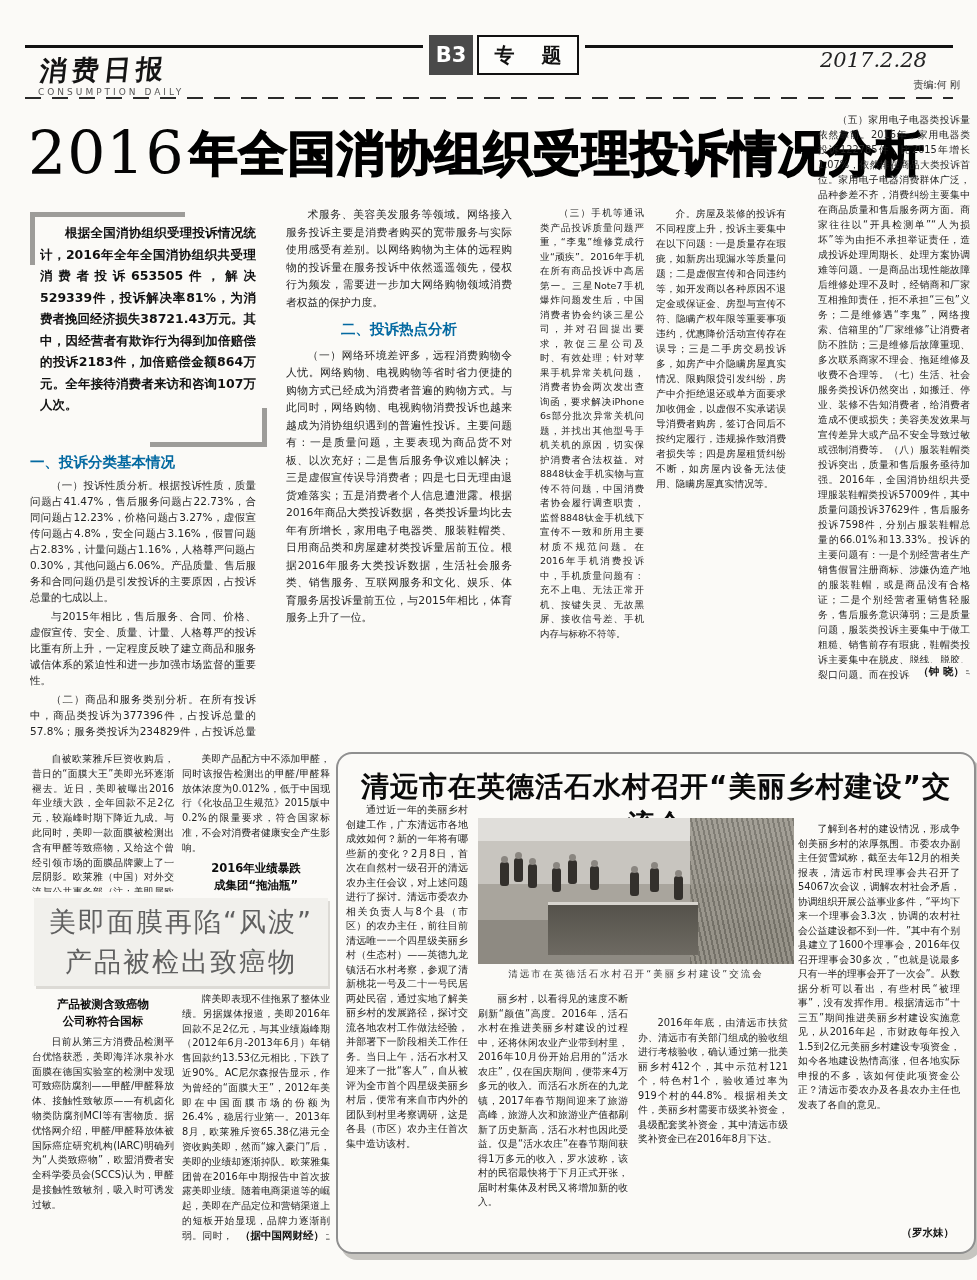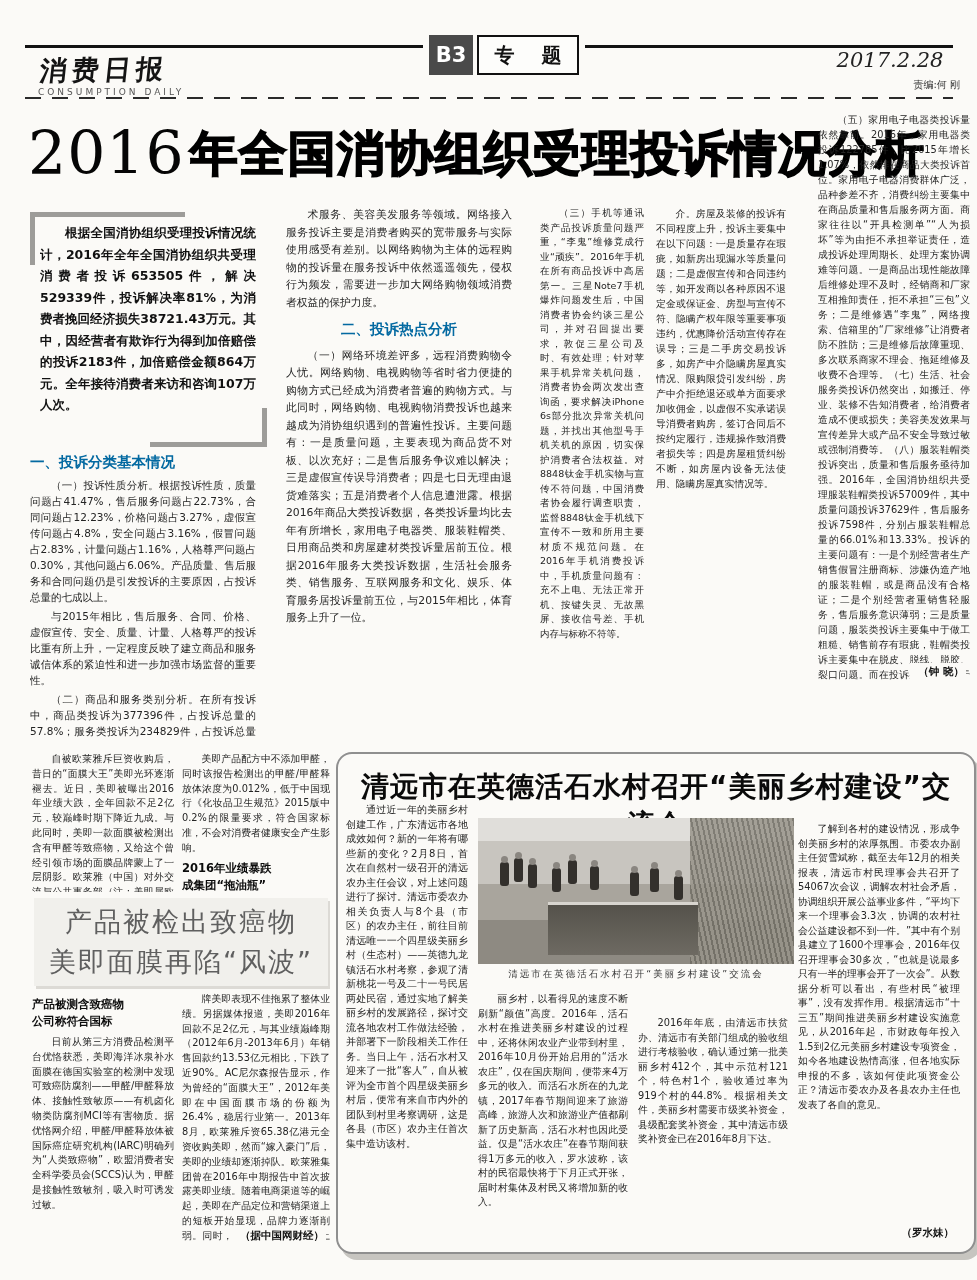--- a/index.html
+++ b/index.html
@@ -11,21 +11,21 @@
         letter-spacing:5px;transform:skewX(-7deg) rotate(-1deg);color:#141414;}
   .logo-en{position:absolute;left:38px;top:87px;font-size:9px;letter-spacing:3px;color:#555;
            }
   .badge{position:absolute;left:423px;top:35px;display:flex;align-items:stretch;
          background:#fbfaf7;padding:0 6px;z-index:2;}
   .badge-no{width:44px;height:40px;background:#4a4a4a;color:#fff;font-size:21px;font-weight:bold;
             display:flex;align-items:center;justify-content:center;}
   .badge-sec{width:88px;height:36px;border:2px solid #111;margin-left:4px;background:#fdfdfb;
              color:#111;font-size:20px;font-weight:bold;letter-spacing:10px;
              display:flex;align-items:center;justify-content:center;padding-left:10px;}
-  .date{position:absolute;left:820px;top:48px;width:140px;text-align:center;
+  .date{position:absolute;left:820px;top:48px;width:140px;text-align:left;
         font-family:"DejaVu Serif",serif;font-style:italic;font-size:21px;color:#222;}
   .editor{position:absolute;left:830px;top:78px;width:130px;text-align:right;font-size:10px;color:#333;}
   .rule-dash{position:absolute;left:25px;top:97px;width:928px;height:2px;
              background:repeating-linear-gradient(90deg,#2a2a2a 0 16px,transparent 16px 27px);}
   
   .headline{position:absolute;left:28px;top:118px;width:782px;white-space:nowrap;}
   .headline .yr{font-family:"DejaVu Serif",serif;font-size:60px;font-weight:400;color:#050505;
                 letter-spacing:1px;vertical-align:-4px;}
   .headline .cn{font-size:48px;font-weight:900;color:#000;letter-spacing:1px;
                 -webkit-text-stroke:1.5px #000;}
@@ -47,21 +47,21 @@
   .byline{position:absolute;right:4px;bottom:0;background:#fbfaf7;padding:1px 2px 1px 8px;
           font-weight:bold;font-size:10.5px;color:#111;}
   
   .m-topA{left:32px;top:752px;width:142px;height:140px;font-size:9.8px;line-height:14.8px;}
   .m-topB{left:182px;top:752px;width:148px;height:140px;font-size:9.8px;line-height:14.8px;}
   .m-head{position:absolute;left:34px;top:898px;width:294px;height:88px;background:#f1f0ec;
           box-shadow:2px 3px 0 #dcdad5;display:flex;flex-direction:column;justify-content:center;
           text-align:center;color:#5f5f5f;font-size:27px;line-height:40px;letter-spacing:2px;}
   .m-botA{left:32px;top:992px;width:142px;height:252px;font-size:9.8px;line-height:14.8px;}
   .m-botB{left:182px;top:992px;width:148px;height:252px;font-size:9.8px;line-height:14.8px;}
-  .sub-h{font-weight:bold;font-size:11.5px;line-height:17px;color:#0c0c0c;
+  .sub-h{font-weight:bold;text-align:center;font-size:11.5px;line-height:17px;color:#0c0c0c;
          margin:4px 0 5px;text-indent:0;}
   
   .q-box{position:absolute;left:336px;top:752px;width:636px;height:498px;background:#fbfaf7;
          border:2px solid #8f8f8f;border-radius:16px;box-shadow:5px 6px 0 #c7c5c0;}
   .q-head{position:absolute;left:10px;top:14px;width:616px;text-align:center;font-size:28px;
           font-weight:700;color:#0a0a0a;letter-spacing:1px;}
   .q-a{left:346px;top:803px;width:122px;height:416px;font-size:10px;line-height:14.5px;}
   .q-b{left:478px;top:992px;width:150px;height:246px;font-size:9.8px;line-height:14.5px;}
   .q-c{left:638px;top:992px;width:150px;height:246px;font-size:9.8px;line-height:14.5px;margin-top:24px;}
   .q-d{left:798px;top:822px;width:162px;height:418px;font-size:9.8px;line-height:14.5px;}
@@ -132,22 +132,22 @@
   </div>
   <div class="col m-topB">
     <p>美即产品配方中不添加甲醛，同时该报告检测出的甲醛/甲醛释放体浓度为0.012%，低于中国现行《化妆品卫生规范》2015版中0.2%的限量要求，符合国家标准，不会对消费者健康安全产生影响。</p>
     <div class="sub-h">
       <div>2016年业绩暴跌</div>
       <div>成集团“拖油瓶”</div>
     </div>
 
   </div>
   <div class="m-head">
+    <div>美即面膜再陷“风波”</div>
     <div>产品被检出致癌物</div>
-    <div>美即面膜再陷“风波”</div>
   </div>
   <div class="col m-botA">
     <div class="sub-h">
       <div>产品被测含致癌物</div>
       <div>公司称符合国标</div>
     </div>
     <p>日前从第三方消费品检测平台优恪获悉，美即海洋冰泉补水面膜在德国实验室的检测中发现可致癌防腐剂——甲醛/甲醛释放体、接触性致敏原——有机卤化物类防腐剂MCI等有害物质。据优恪网介绍，甲醛/甲醛释放体被国际癌症研究机构(IARC)明确列为“人类致癌物”，欧盟消费者安全科学委员会(SCCS)认为，甲醛是接触性致敏剂，吸入时可诱发过敏。</p>
   </div>
   <div class="col m-botB">
     <p>牌美即表现不佳拖累了整体业绩。另据媒体报道，美即2016年回款不足2亿元，与其业绩巅峰期（2012年6月-2013年6月）年销售回款约13.53亿元相比，下跌了近90%。AC尼尔森报告显示，作为曾经的“面膜大王”，2012年美即在中国面膜市场的份额为26.4%，稳居行业第一。2013年8月，欧莱雅斥资65.38亿港元全资收购美即，然而“嫁入豪门”后，美即的业绩却逐渐掉队。欧莱雅集团曾在2016年中期报告中首次披露美即业绩。随着电商渠道等的崛起，美即在产品定位和营销渠道上的短板开始显现，品牌力逐渐削弱。同时，外企经营方式的“水土不服”也造成其未能适应市场变局，在日趋激烈的竞争中走向衰落。</p>

